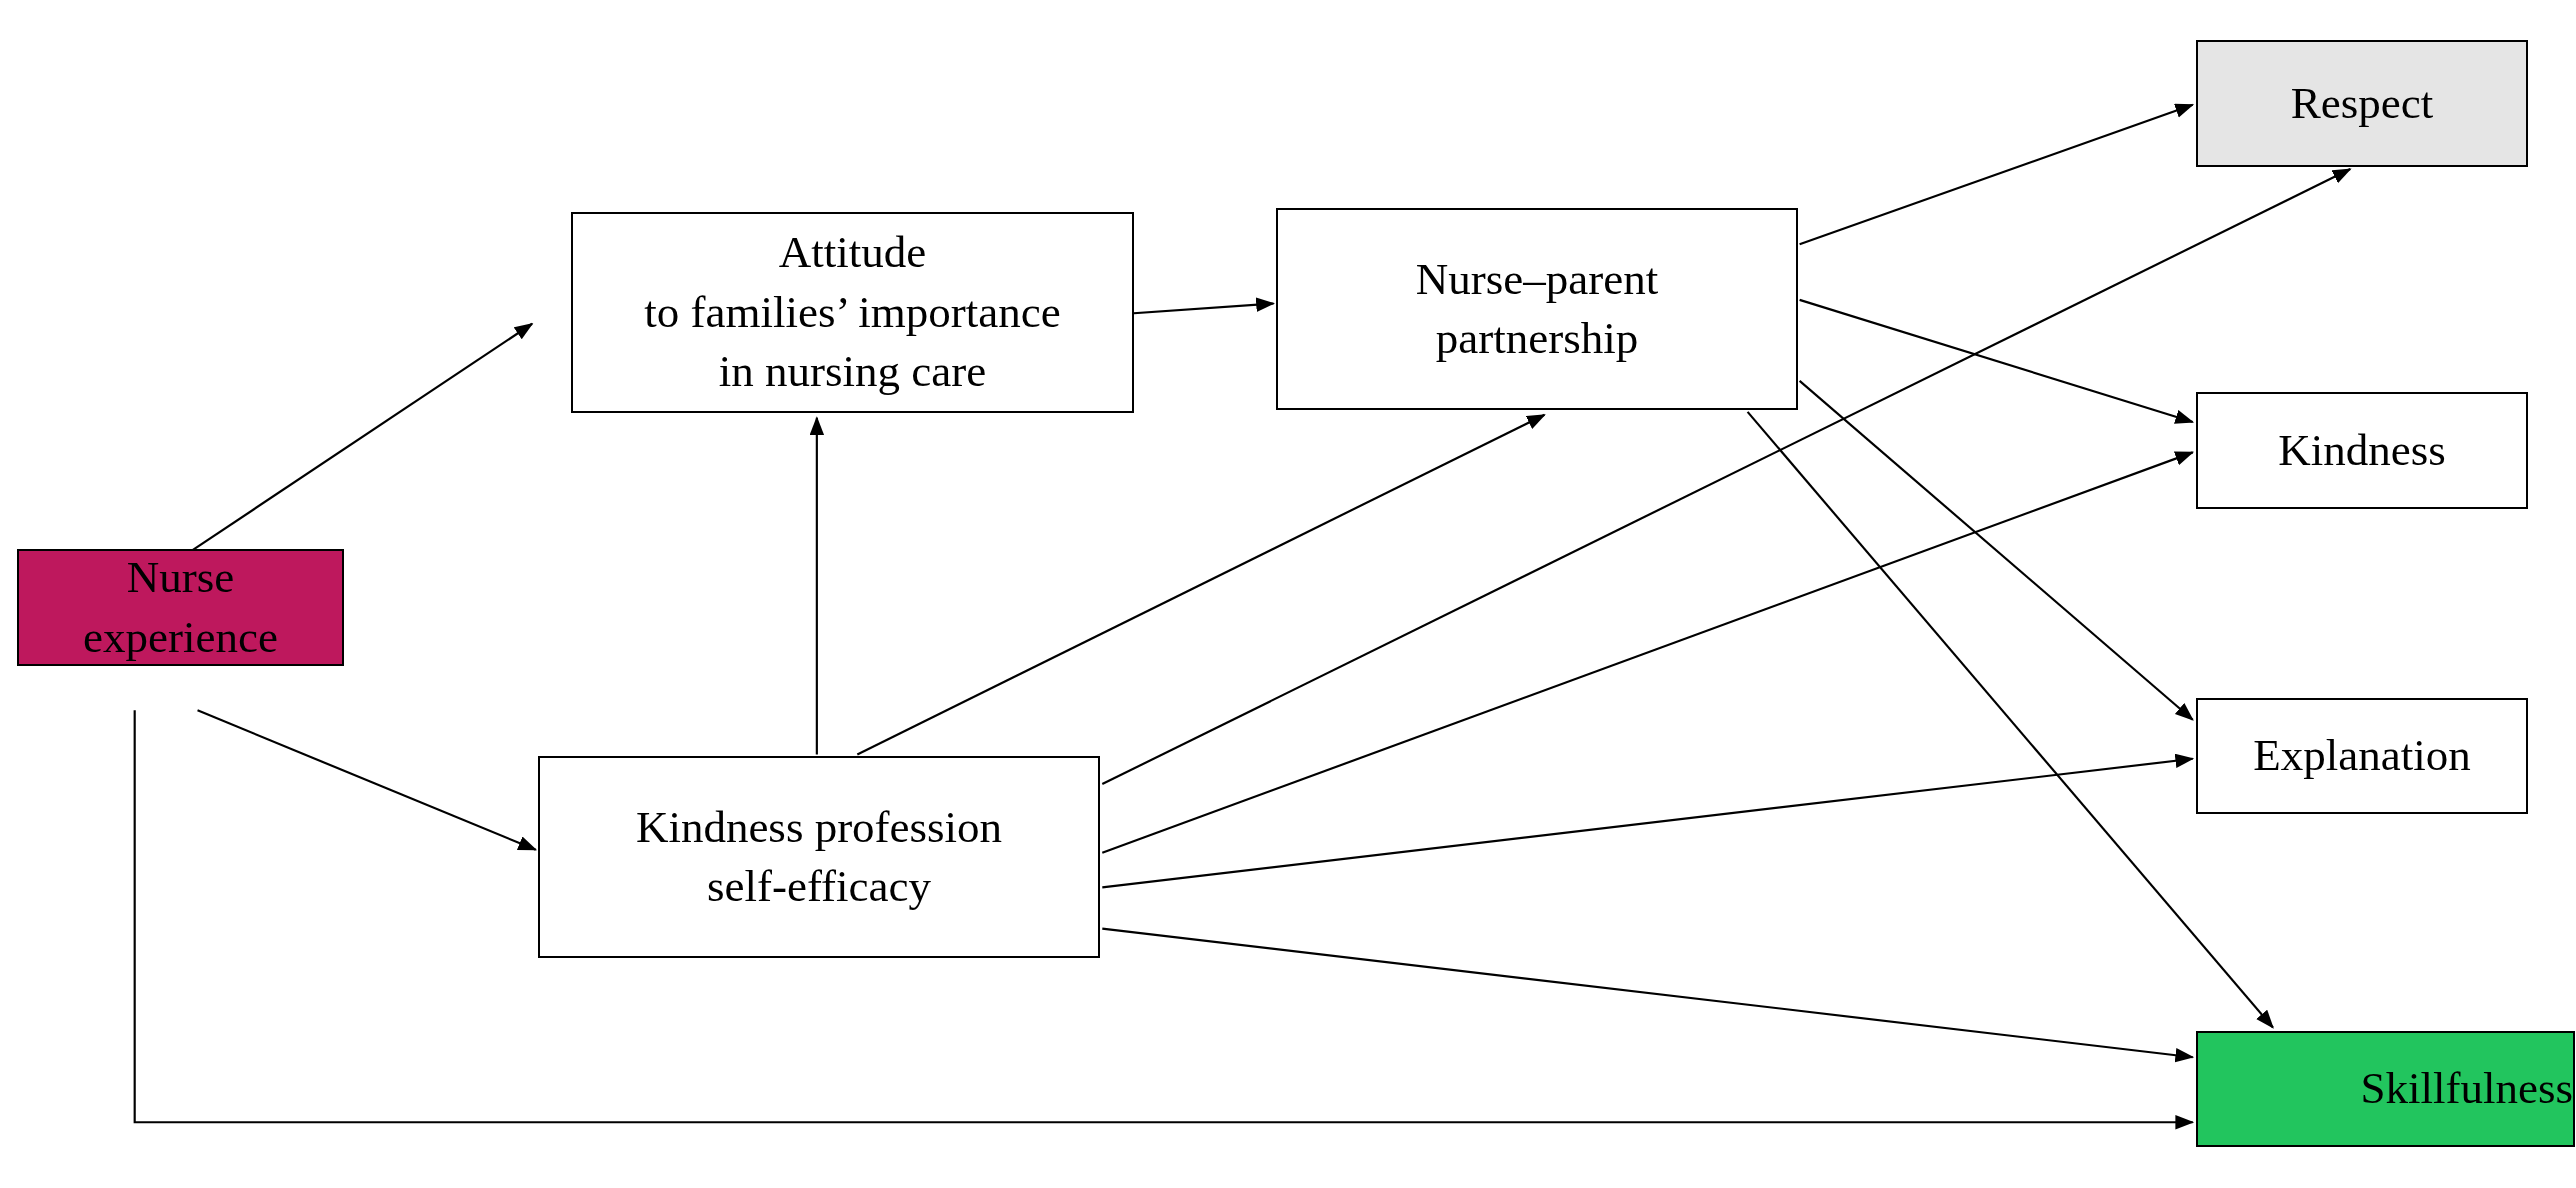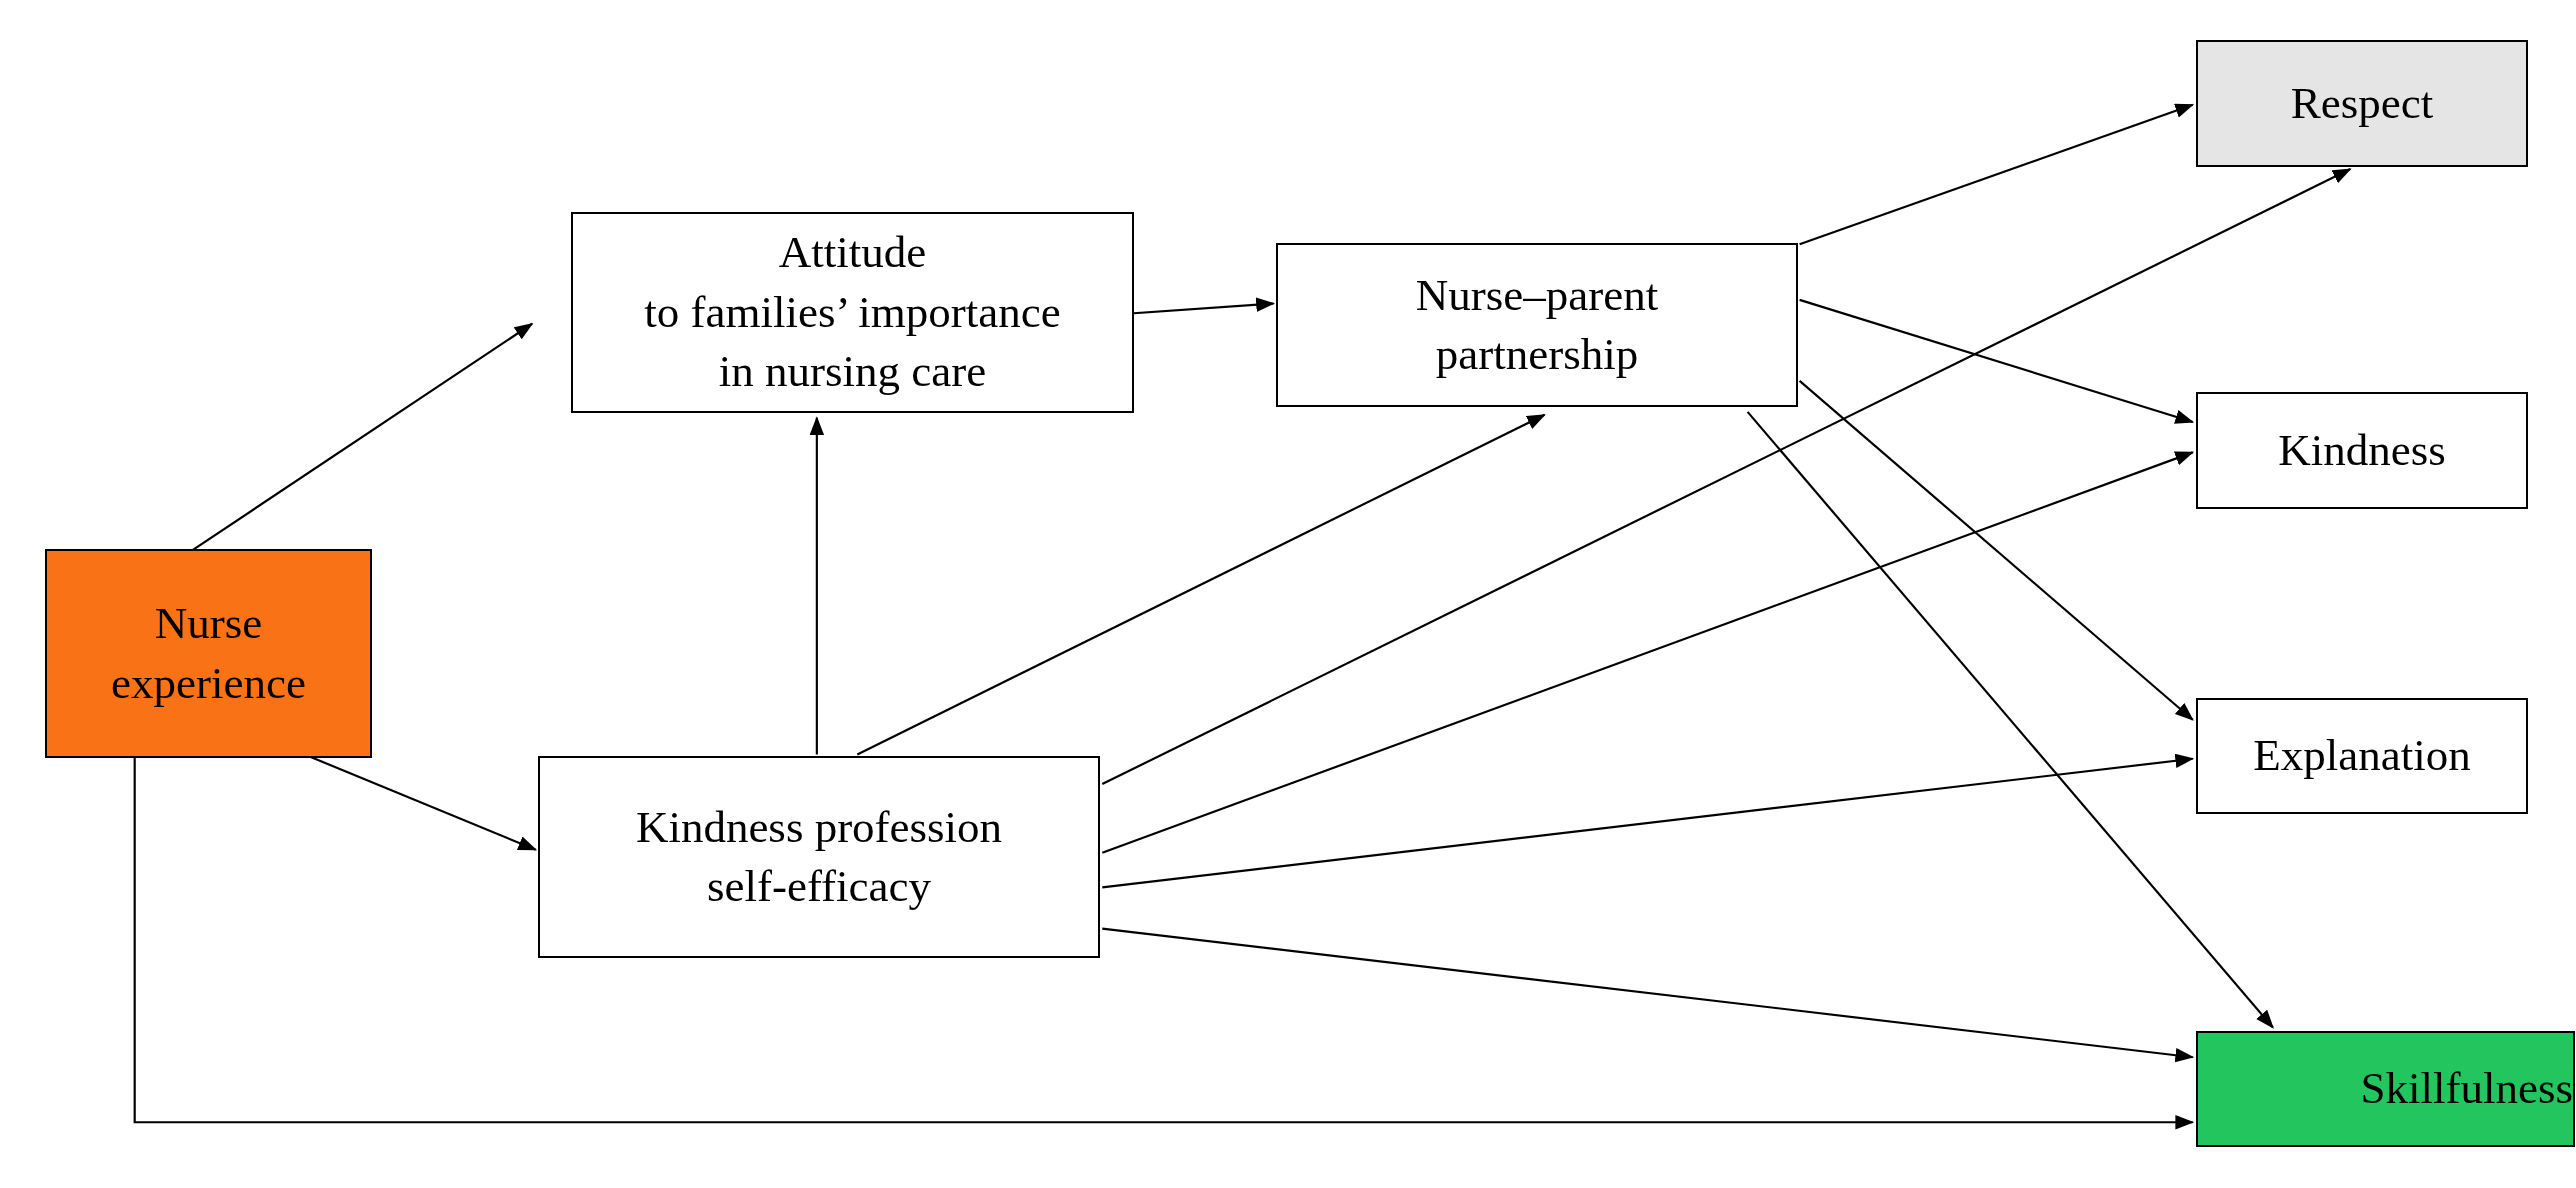--- a/index.html
+++ b/index.html
@@ -67,28 +67,28 @@
         <polyline points="1525,1180 3034,626" class="edge" marker-end="url(#arrow)" style="stroke: rgb(0, 0, 0);"></polyline>
         <polyline points="1525,1228 3034,1050" class="edge" marker-end="url(#arrow)" style="stroke: rgb(0, 0, 0);"></polyline>
         <polyline points="1525,1285 3034,1463" class="edge" marker-end="url(#arrow)" style="stroke: rgb(0, 0, 0);"></polyline>
         <polyline points="2490,338 3034,145" class="edge" marker-end="url(#arrow)" style="stroke: rgb(0, 0, 0);"></polyline>
         <polyline points="2490,415 3034,584" class="edge" marker-end="url(#arrow)" style="stroke: rgb(0, 0, 0);"></polyline>
         <polyline points="2490,527 3034,996" class="edge" marker-end="url(#arrow)" style="stroke: rgb(0, 0, 0);"></polyline>
         <polyline points="2418,570 3145,1422" class="edge" marker-end="url(#arrow)" style="stroke: rgb(0, 0, 0);"></polyline>
       </g>
   </svg>
   <div>
-      <div class="node" style="left: 45px; top: 549px; width: 327px; height: 209px; background: #f97316; border-color: rgb(0, 0, 0); color: rgb(0, 0, 0);"><span>Nurse
+      <div class="node" style="left: 17px; top: 549px; width: 327px; height: 117px; background: #be185d; border-color: rgb(0, 0, 0); color: rgb(0, 0, 0);"><span>Nurse
 experience</span></div>
       <div class="node" style="left: 535px; top: 212px; width: 563px; height: 201px; background: rgb(255, 255, 255); border-color: rgb(0, 0, 0); color: rgb(0, 0, 0); margin-left: 36px;"><span>Attitude
 to families’ importance
 in nursing care</span></div>
       <div class="node" style="left: 538px; top: 756px; width: 562px; height: 202px; background: rgb(255, 255, 255); border-color: rgb(0, 0, 0); color: rgb(0, 0, 0);"><span>Kindness profession
 self-efficacy</span></div>
-      <div class="node" style="left: 1276px; top: 208px; width: 522px; height: 164px; background: rgb(255, 255, 255); border-color: rgb(0, 0, 0); color: rgb(0, 0, 0); margin-top: 35px;"><span>Nurse–parent
+      <div class="node" style="left: 1276px; top: 208px; width: 522px; height: 202px; background: rgb(255, 255, 255); border-color: rgb(0, 0, 0); color: rgb(0, 0, 0);"><span>Nurse–parent
 partnership</span></div>
       <div class="node" style="left: 2196px; top: 40px; width: 332px; height: 127px; background: #e5e5e5; border-color: rgb(0, 0, 0); color: rgb(0, 0, 0);"><span>Respect</span></div>
       <div class="node" style="left: 2196px; top: 392px; width: 332px; height: 117px; background: rgb(255, 255, 255); border-color: rgb(0, 0, 0); color: rgb(0, 0, 0);"><span>Kindness</span></div>
       <div class="node" style="left: 2196px; top: 698px; width: 332px; height: 116px; background: rgb(255, 255, 255); border-color: rgb(0, 0, 0); color: rgb(0, 0, 0);"><span>Explanation</span></div>
       <div class="node" style="left: 2196px; top: 1031px; width: 379px; height: 116px; background: #22c55e; border-color: rgb(0, 0, 0); color: rgb(0, 0, 0); justify-content: flex-end;"><span>Skillfulness</span></div>
     </div>
 </div>
 
 
 </body></html>

